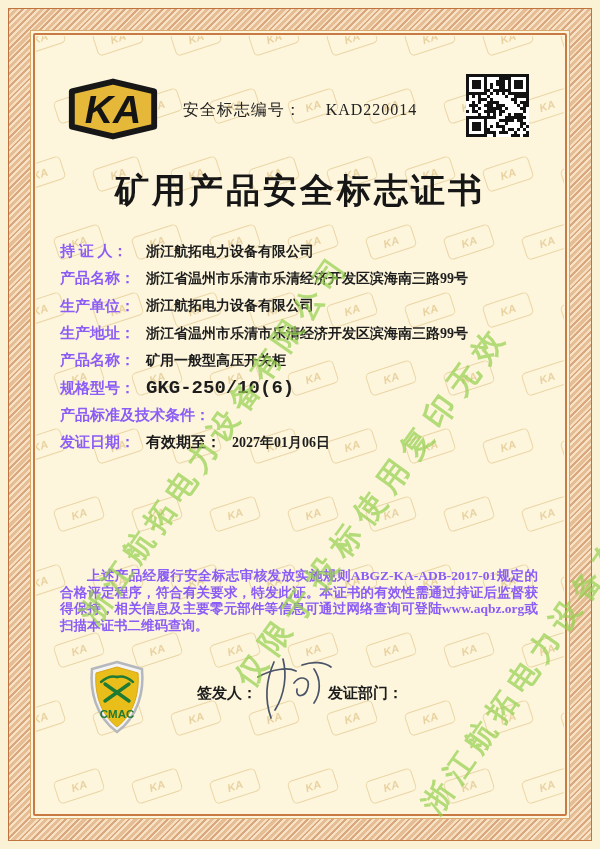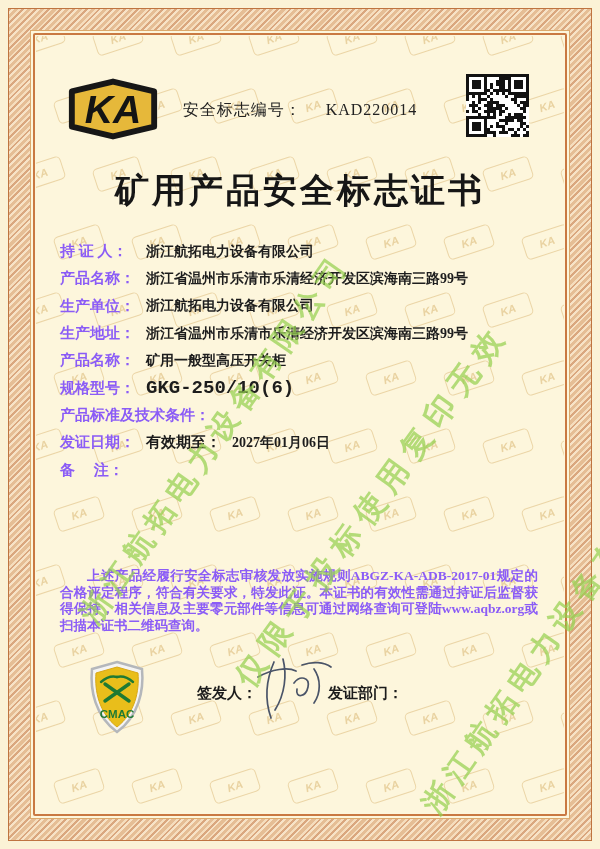--- a/index.html
+++ b/index.html
@@ -652,24 +652,20 @@
         <span class="value mono">GKG-250/10(6)</span>
       </div>
       <div class="row wide">
         <span class="label">产品标准及技术条件：</span>
       </div>
       <div class="row dates">
         <span class="label">发证日期：</span>
         <span class="label2">有效期至：</span>
         <span class="value">2027年01月06日</span>
       </div>
-      <div class="row">
-        <span class="label">备　 注：</span>
-        <span class="value"></span>
-      </div>
     </div>
 
     <div class="paragraph">上述产品经履行安全标志审核发放实施规则ABGZ-KA-ADB-2017-01规定的合格评定程序，符合有关要求，特发此证。本证书的有效性需通过持证后监督获得保持，相关信息及主要零元部件等信息可通过网络查询可登陆www.aqbz.org或扫描本证书二维码查询。</div>
 
     <svg class="cmac" width="58" height="74" viewBox="0 0 58 74">
       <path d="M29,2 L54,9 C56,30 51,56 29,72 C7,56 2,30 4,9 Z" fill="#f4f4f4" stroke="#b4b7bb" stroke-width="2.5"></path>
       <path d="M29,7 L50,13 C51.5,31 47,53 29,67 C11,53 6.5,31 8,13 Z" fill="#e9be1b" stroke="#d8a818" stroke-width="1"></path>
       <g stroke="#1f7a33" stroke-width="3.4" stroke-linecap="round" fill="none">
         <path d="M17,24 L41,41"></path>
         <path d="M41,24 L17,41"></path>

